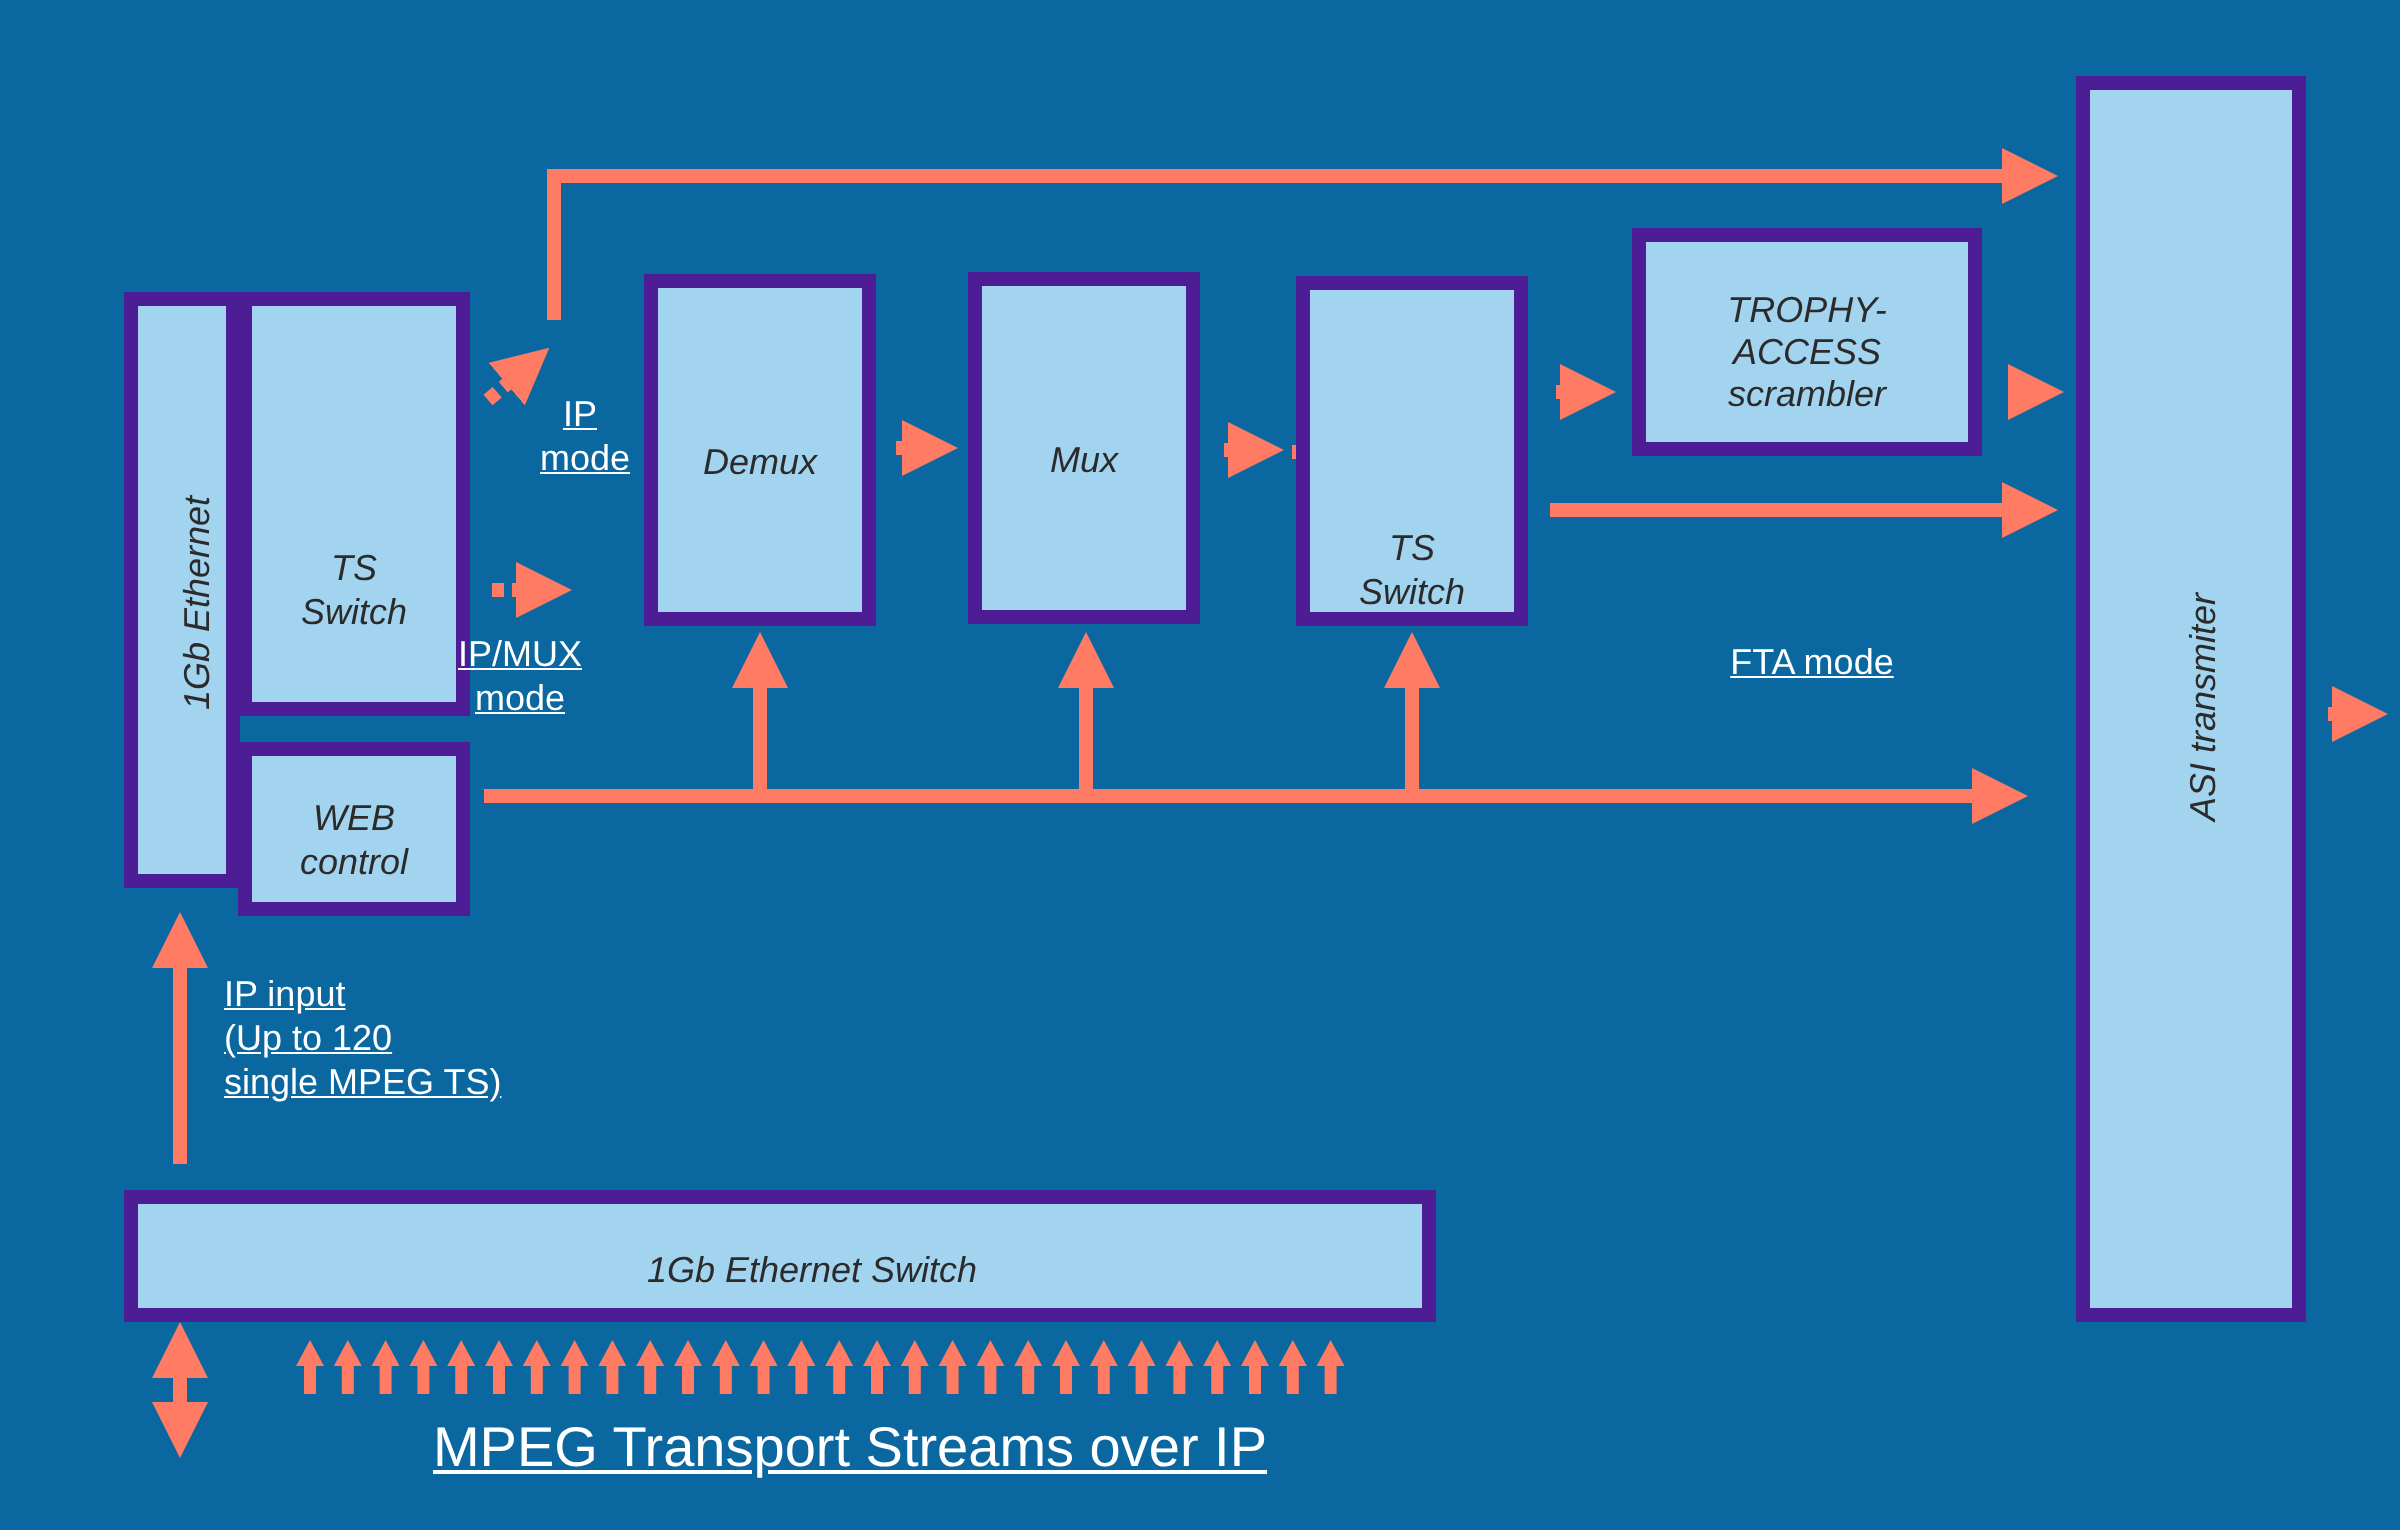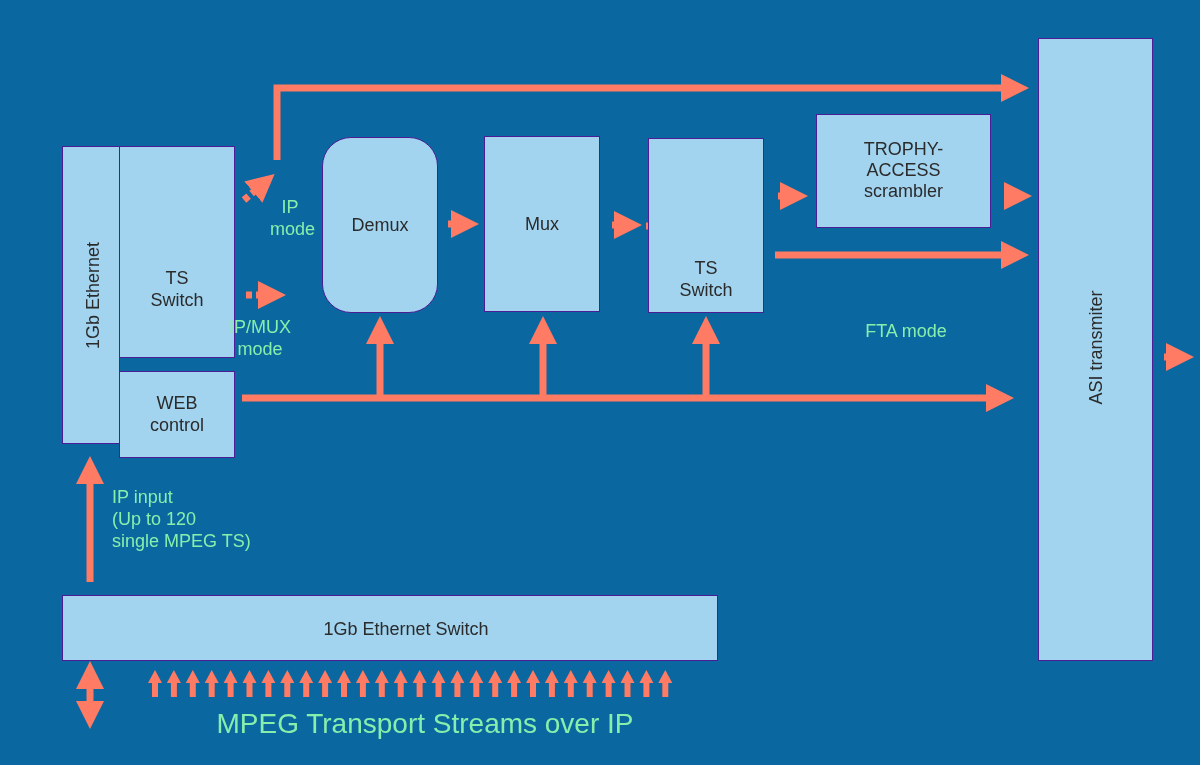--- a/index.html
+++ b/index.html
@@ -1,20 +1,20 @@
 <!DOCTYPE html>
 <html><head>
 <meta charset="utf-8">
 <style>
   html, body { margin:0; padding:0; }
   body { width:1200px; height:765px; background:#0a679f; position:relative; overflow:hidden;
          font-family:"Liberation Sans", sans-serif; }
-  .box { position:absolute; background:#a2d4f0; border:1px solid #4c1d95; box-sizing:border-box; color:#2b2b2b; }
+  .box { position:absolute; background:#a2d4f0; border:7px solid #4c1d95; box-sizing:border-box; color:#2b2b2b;font-style:italic; }
   .lbl { position:absolute; text-align:center; font-size:18px; line-height:22px; }
-  .wlbl { position:absolute; color:#86efac; font-size:18px; line-height:22px; text-align:center; }
+  .wlbl { position:absolute; color:#ffffff; font-size:18px; line-height:22px; text-align:center;text-decoration:underline; }
   svg.wires { position:absolute; left:0; top:0; }
   .vtext { position:absolute; transform:rotate(-90deg); transform-origin:center; white-space:nowrap; font-size:18px; color:#2b2b2b; text-align:center; }
 </style>
 </head>
 <body>
 
 <svg class="wires" width="1200" height="765">
   <defs>
     <marker id="ah" markerWidth="4" markerHeight="4" refX="2" refY="2" orient="auto" markerUnits="strokeWidth">
       <path d="M0,0 L4,2 L0,4 z" fill="#ff7b63"></path>
@@ -97,21 +97,21 @@
     <div>Switch</div>
   </div>
 </div>
 <div class="box" style="left:119px;top:371px;width:116px;height:87px;">
   <div class="lbl" style="left:0;width:100%;top:20px;">
     <div>WEB</div>
     <div>control</div>
   </div>
 </div>
 
-<div class="box" style="left:322px;top:137px;width:116px;height:176px;border-radius:29px;">
+<div class="box" style="left:322px;top:137px;width:116px;height:176px;">
   <div class="lbl" style="left:0;width:100%;top:76px;">Demux</div>
 </div>
 <div class="box" style="left:484px;top:136px;width:116px;height:176px;">
   <div class="lbl" style="left:0;width:100%;top:76px;">Mux</div>
 </div>
 <div class="box" style="left:648px;top:138px;width:116px;height:175px;">
   <div class="lbl" style="left:0;width:100%;top:118px;">
     <div>TS</div>
     <div>Switch</div>
   </div>

